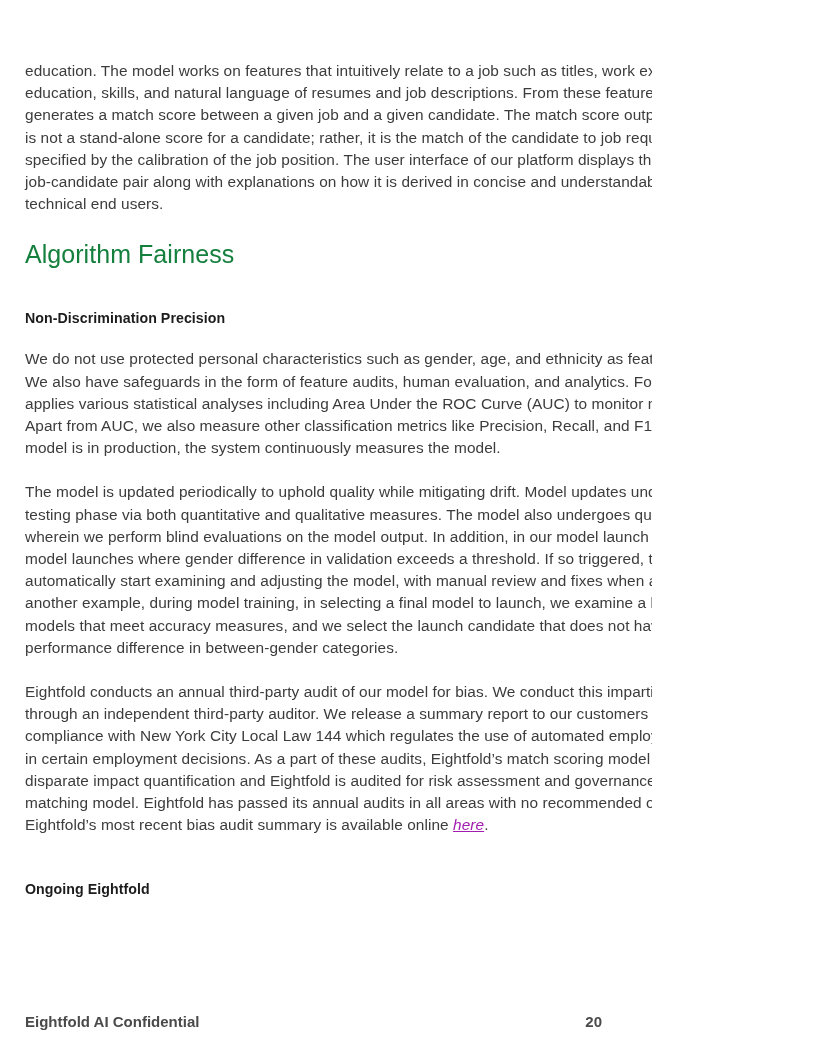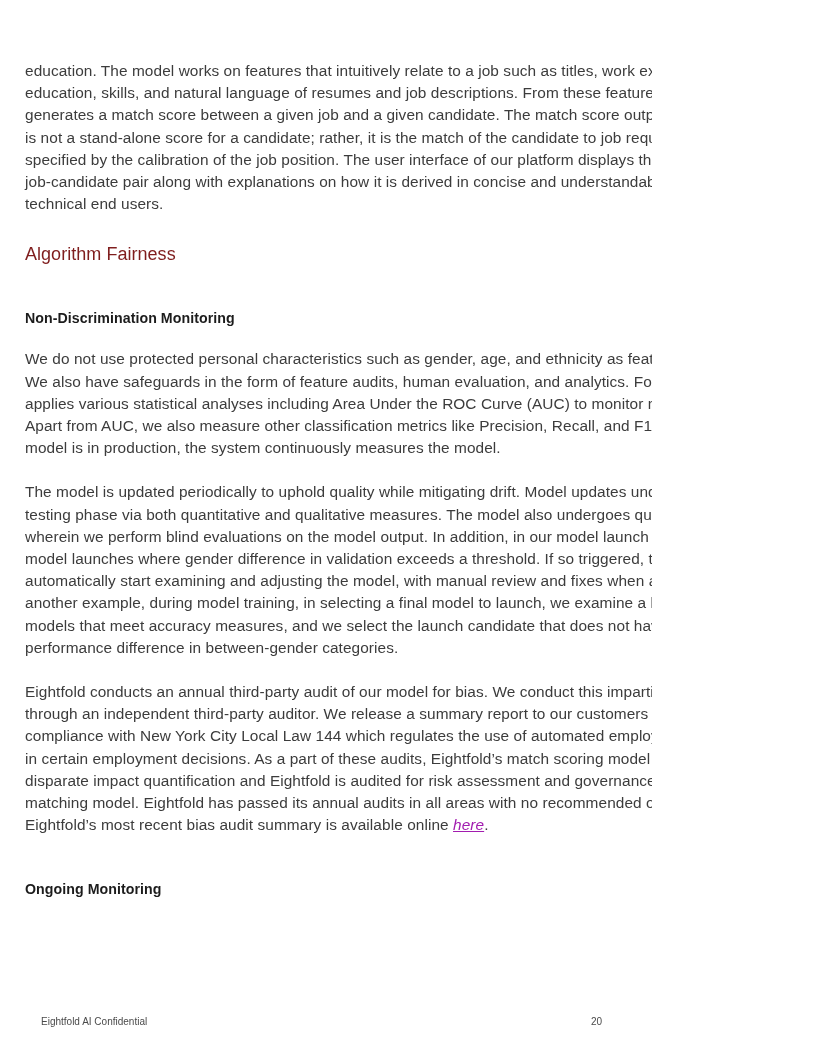--- a/index.html
+++ b/index.html
@@ -32,24 +32,24 @@
     margin: 0 0 22px 0;
     font-size: 15.4px;
     line-height: 22.2px;
     color: #3c3c3c;
     font-weight: 400;
     letter-spacing: 0.005em;
     text-align: left;
   }
   h1.section-title {
     margin: 21px 0 0 0;
-    font-size: 18px;
+    font-size: 25px;
     line-height: 34px;
     font-weight: 300;
-    color: #7f1d1d;
+    color: #15803d;
     letter-spacing: 0.002em;
   }
   h3.sub-head {
     margin: 44px 0 20px 0;
     font-size: 14.2px;
     line-height: 19px;
     font-weight: 700;
     color: #1c1c1c;
     letter-spacing: 0.004em;
   }
@@ -57,60 +57,60 @@
     margin-top: 38px;
   }
   a.inline-link {
     color: #a21caf;
     text-decoration: underline;
     text-underline-offset: 1px;
     font-style: italic;
   }
   .footer {
     position: absolute;
-    left: 41px;
+    left: 25px;
     right: 25px;
     top: 1012px;
     display: flex;
     justify-content: space-between;
     align-items: baseline;
-    font-size: 10px;
+    font-size: 15px;
     line-height: 20px;
     color: #4a4a4a;
-    font-weight: 400;
+    font-weight: 700;
   }
   .footer-page-num {
     color: #4a4a4a;
     padding-right: 25px;
   }
   .footer-left {
     color: #4a4a4a;
   }
 </style>
 </head>
 <body>
 
 <div class="page">
 
   <div class="content">
 
     <p class="body-par">education. The model works on features that intuitively relate to a job such as titles, work experiences, education, skills, and natural language of resumes and job descriptions.  From these features, the model generates a match score between a given job and a given candidate. The match score outputted by the model is not a stand-alone score for a candidate; rather, it is the match of the candidate to job requirements, as specified by the calibration of the job position. The user interface of our platform displays the match score of the job-candidate pair along with explanations on how it is derived in concise and understandable terms for non-technical end users.</p>
 
     <h1 class="section-title">Algorithm Fairness</h1>
 
-    <h3 class="sub-head first-after-title">Non-Discrimination Monitoring</h3>
+    <h3 class="sub-head first-after-title">Non-Discrimination Precision</h3>
 
     <p class="body-par">We do not use protected personal characteristics such as gender, age, and ethnicity as features in our models. We also have safeguards in the form of feature audits, human evaluation, and analytics. For example, Eightfold applies various statistical analyses including Area Under the ROC Curve (AUC) to monitor model performance. Apart from AUC, we also measure other classification metrics like Precision, Recall, and F1 score. Once the model is in production, the system continuously measures the model.</p>
 
     <p class="body-par">The model is updated periodically to uphold quality while mitigating drift. Model updates undergo a rigorous testing phase via both quantitative and qualitative measures. The model also undergoes qualitative testing wherein we perform blind evaluations on the model output. In addition, in our model launch checks, we stop model launches where gender difference in validation exceeds a threshold. If so triggered, the training will automatically start examining and adjusting the model, with manual review and fixes when appropriate. As another example, during model training, in selecting a final model to launch, we examine a large number of models that meet accuracy measures, and we select the launch candidate that does not have significant performance difference in between-gender categories.</p>
 
 
     <p class="body-par"><span>Eightfold conducts an annual third-party audit of our model for bias. We conduct this impartial evaluation through an independent third-party auditor. We release a summary report to our customers to facilitate their compliance with New York City Local Law 144 which regulates the use of automated employment decision tools in certain employment decisions. As a part of these audits, Eightfold’s match scoring model is audited for disparate impact quantification and Eightfold is audited for risk assessment and governance with respect to our matching model. Eightfold has passed its annual audits in all areas with no recommended or required changes. Eightfold’s most recent bias audit summary is available online </span><a class="inline-link" href="#">here</a><span>.</span></p>
 
-    <h3 class="sub-head">Ongoing Monitoring</h3>
+    <h3 class="sub-head">Ongoing Eightfold</h3>
 
   </div>
 
   <div class="footer">
     <span class="footer-left">Eightfold AI Confidential</span>
     <span class="footer-page-num">20</span>
   </div>
 
 </div>
 

